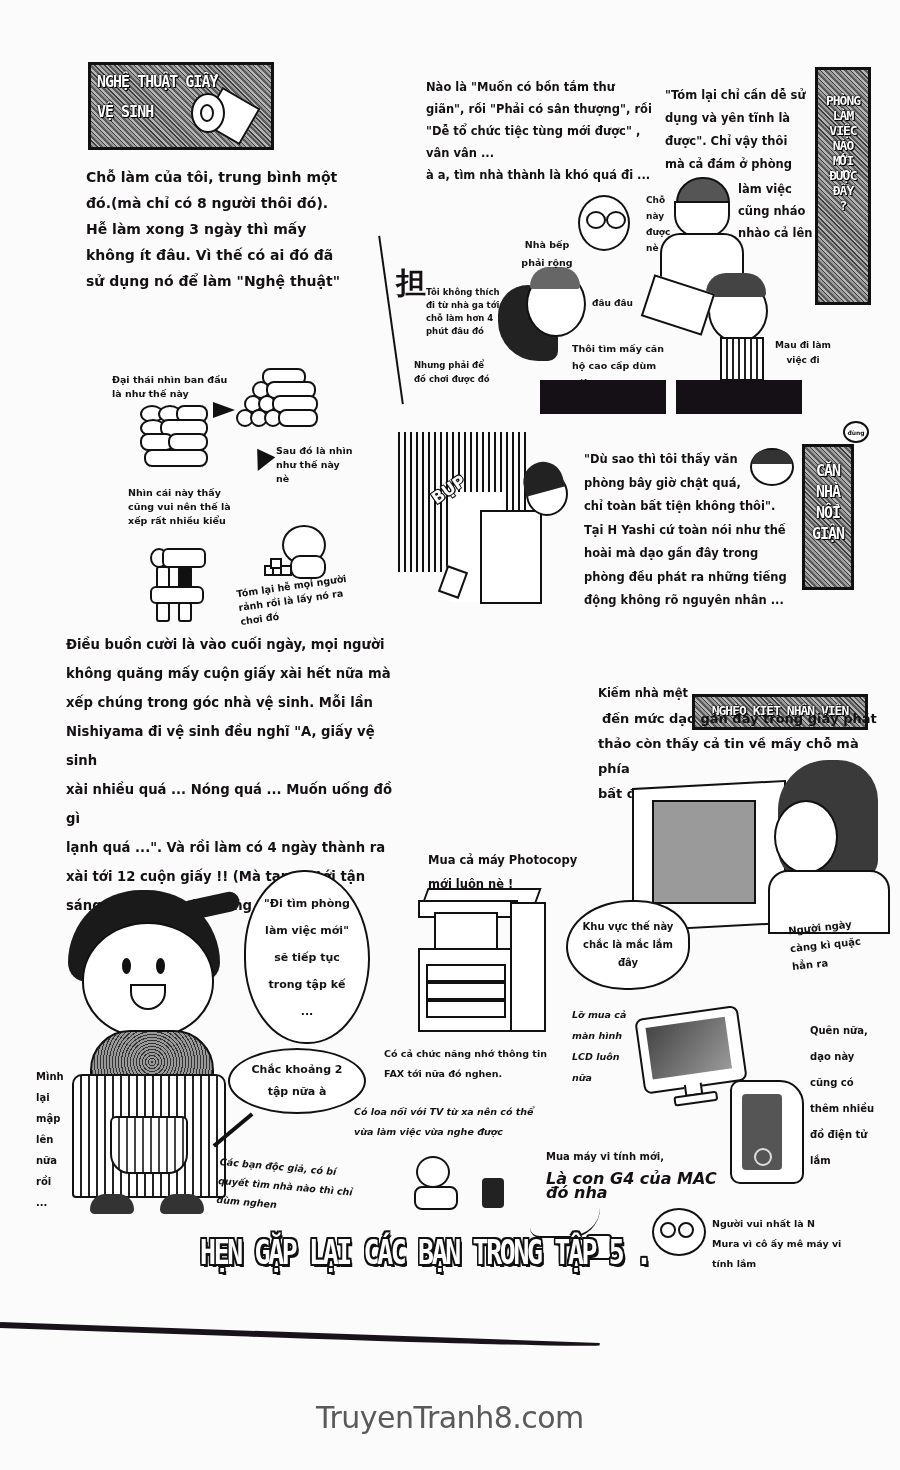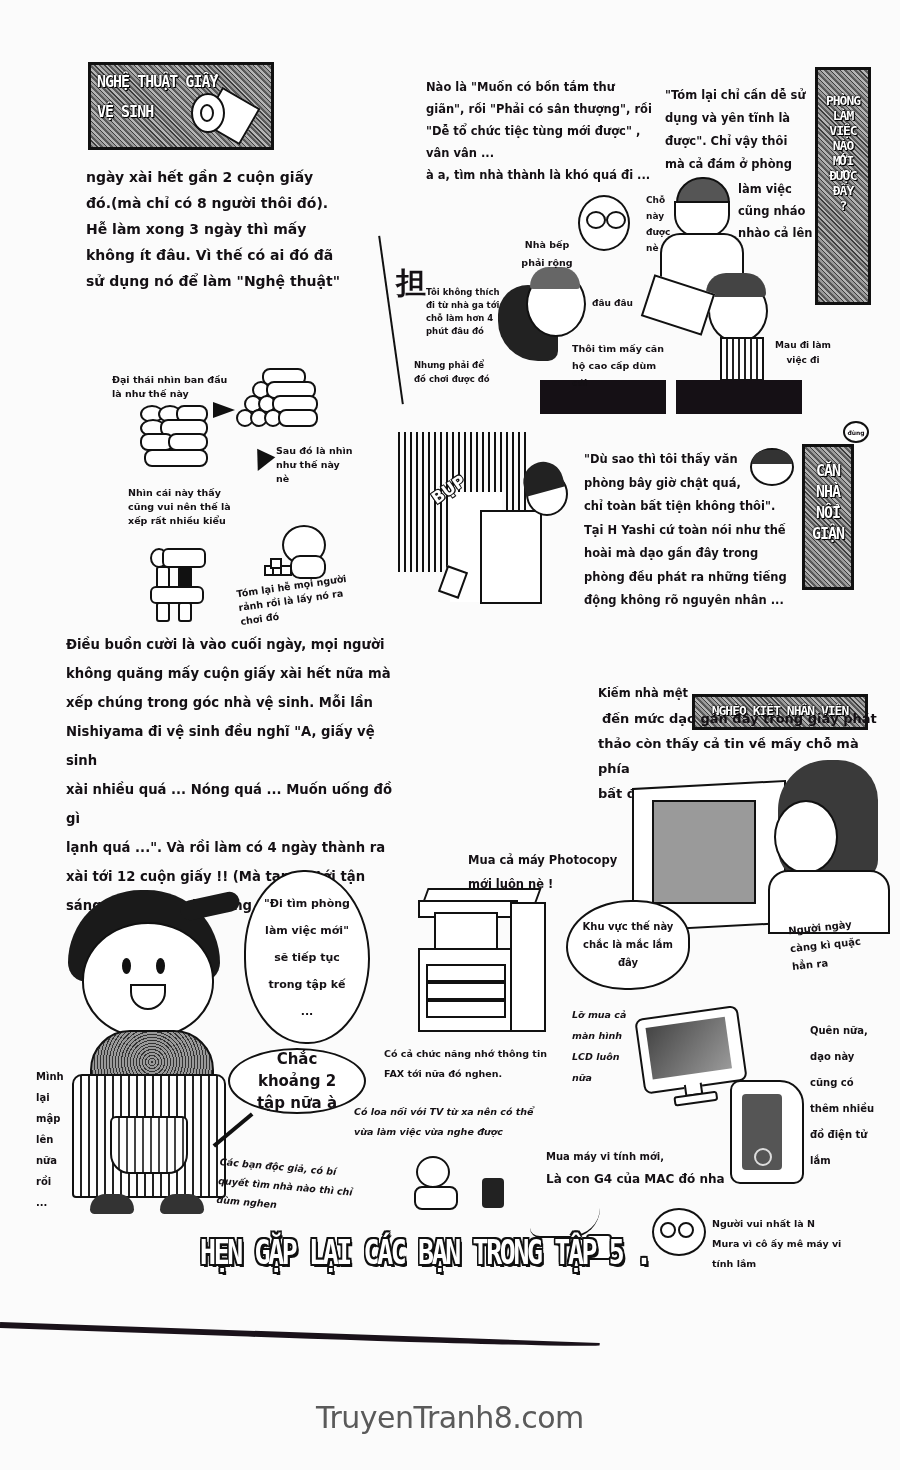--- a/index.html
+++ b/index.html
@@ -7,21 +7,21 @@
          font-family:"DejaVu Sans", sans-serif; color:#141014; }
   .abs { position:absolute; }
   .hand { font-family:"DejaVu Sans", sans-serif; font-weight:bold; color:#151115; }
   .title-box { position:absolute; border:3px solid #111; background:
       repeating-linear-gradient(45deg,#5a5a5a 0 2px,#9a9a9a 2px 4px,#3c3c3c 4px 5px,#b5b5b5 5px 7px);
       color:#fff; font-weight:bold; text-shadow:0 0 2px #000,0 0 2px #000,1px 1px 0 #000; 
       font-family:"DejaVu Sans Mono", monospace; letter-spacing:-1px; }
   .vtitle { writing-mode:horizontal-tb; text-align:center; line-height:1.15; }
   .para { position:absolute; font-size:14px; line-height:26px; font-weight:bold; }
   .small { position:absolute; font-size:9.5px; line-height:14px; font-weight:bold; }
-  .med { position:absolute; font-size:12px; line-height:22px; font-weight:bold;margin-left:40px; }
+  .med { position:absolute; font-size:12px; line-height:22px; font-weight:bold; }
   .bubble { position:absolute; border:2px solid #111; border-radius:50%; background:#fff;
             display:flex; align-items:center; justify-content:center; text-align:center; }
   .desk { position:absolute; background:#151015; }
   .roll { position:absolute; border:2px solid #111; border-radius:50%; background:#fff; }
   .shape { position:absolute; border:2.5px solid #111; background:#fff; }
   .bigtitle { position:absolute; font-family:"DejaVu Sans Mono", monospace; font-weight:bold;
               font-size:34px; color:#fff; letter-spacing:-3px; transform:scaleX(0.78);
               transform-origin:left center;
               text-shadow: 2px 0 #111,-2px 0 #111,0 2px #111,0 -2px #111,2px 2px #111,-2px -2px #111,2px -2px #111,-2px 2px #111,3px 3px #111; }
   .watermark { position:absolute; font-family:"DejaVu Sans", sans-serif; font-size:30px; color:#5a5a5a;
@@ -36,21 +36,21 @@
   <div style="position:absolute;left:6px;top:38px;font-size:15px;">VỆ SINH</div>
 
   <div style="position:absolute;left:100px;top:20px;width:70px;height:60px;">
     <div style="position:absolute;left:18px;top:10px;width:40px;height:38px;background:#fff;border:2.5px solid #111;transform:rotate(30deg);"></div>
     <div style="position:absolute;left:0;top:8px;width:30px;height:36px;background:#fff;border:2.5px solid #111;border-radius:50%;"></div>
     <div style="position:absolute;left:9px;top:19px;width:10px;height:14px;border:2.5px solid #111;border-radius:50%;"></div>
   </div>
 </div>
 
 <div class="para" style="left:86px;top:164px;width:300px;">
-  <div>ngày xài hết gần 2 cuộn giấy</div>
+  <div>Chỗ làm của tôi, trung bình một</div>
   <div>đó.(mà chỉ có 8 người thôi đó).</div>
   <div>Hễ làm xong 3 ngày thì mấy</div>
   <div>không ít đâu. Vì thế có ai đó đã</div>
   <div>sử dụng nó để làm "Nghệ thuật"</div>
 </div>
 
 <div class="small" style="left:104px;top:373px;width:120px;margin-left:8px;">Đại thái nhìn ban đầu là như thế này</div>
 <div class="small" style="left:276px;top:444px;width:80px;">Sau đó là nhìn như thế này nè</div>
 <div class="small" style="left:128px;top:486px;width:110px;">Nhìn cái này thấy cũng vui nên thế là xếp rất nhiều kiểu</div>
 <div class="small" style="left:238px;top:578px;width:130px;transform:rotate(-8deg);">Tóm lại hễ mọi người rảnh rồi là lấy nó ra chơi đó</div>
@@ -257,21 +257,21 @@
   <div class="shape" style="left:0;top:0;width:100px;height:72px;border-radius:8px;"></div>
   <div class="abs" style="left:10px;top:10px;width:80px;height:52px;background:linear-gradient(135deg,#444,#9a9a9a);"></div>
   <div class="shape" style="left:40px;top:72px;width:14px;height:10px;border-top:none;"></div>
   <div class="shape" style="left:28px;top:82px;width:40px;height:6px;border-radius:3px;"></div>
 </div>
 <div class="shape" style="left:730px;top:1080px;width:70px;height:100px;border-radius:10px 24px 10px 10px;">
   <div class="abs" style="left:10px;top:12px;width:40px;height:76px;background:#555;border-radius:4px;"></div>
   <div class="abs" style="left:22px;top:66px;width:14px;height:14px;border:2px solid #ddd;border-radius:50%;"></div>
 </div>
 <div class="small" style="left:546px;top:1150px;width:180px;font-size:10px;">Mua máy vi tính mới,</div>
-<div class="small" style="left:546px;top:1172px;width:190px;font-size:12px;">Là con G4 của MAC đó nha</div>
+<div class="small" style="left:546px;top:1172px;width:190px;font-size:16px;font-style:italic;">Là con G4 của MAC đó nha</div>
 <div class="small" style="left:810px;top:1018px;width:66px;font-size:10px;line-height:26px;">Quên nữa, dạo này cũng có thêm nhiều đồ điện tử lắm</div>
 
 <div class="small" style="left:354px;top:1102px;width:190px;font-size:9.5px;line-height:20px;font-style:italic;">Có loa nối với TV từ xa nên có thể vừa làm việc vừa nghe được</div>
 
 <div class="abs" style="left:410px;top:1146px;width:210px;height:120px;">
   <div class="shape" style="left:6px;top:10px;width:30px;height:28px;border-radius:50%;"></div>
   <div class="shape" style="left:4px;top:40px;width:40px;height:20px;border-radius:8px;"></div>
   <div class="abs" style="left:72px;top:32px;width:22px;height:30px;background:#222;border-radius:4px;"></div>
   <div class="abs" style="left:120px;top:50px;width:70px;height:40px;border-bottom:2px solid #111;border-radius:0 0 30px 10px;"></div>
   <div class="shape" style="left:176px;top:88px;width:22px;height:22px;border-radius:4px;"></div>
@@ -300,21 +300,21 @@
   <div class="abs" style="left:30px;top:334px;width:44px;height:20px;background:#333;border-radius:20px 20px 6px 6px;"></div>
   <div class="abs" style="left:100px;top:334px;width:44px;height:20px;background:#333;border-radius:20px 20px 6px 6px;"></div>
 
   <div class="abs" style="left:148px;top:268px;width:50px;height:4px;background:#111;transform:rotate(-40deg);"></div>
 </div>
 
 <div class="bubble" style="left:244px;top:870px;width:122px;height:170px;border-radius:48% 52% 50% 50%;">
   <span class="hand" style="font-size:11px;line-height:27px;width:92px;">"Đi tìm phòng làm việc mới" sẽ tiếp tục trong tập kế ...</span>
 </div>
 <div class="bubble" style="left:228px;top:1048px;width:134px;height:62px;border-radius:50%;">
-  <span class="hand" style="font-size:15px;line-height:22px;width:100px;">Chắc khoảng 2 tập nữa à</span>
+  <span class="hand" style="font-size:11px;line-height:22px;width:100px;">Chắc khoảng 2 tập nữa à</span>
 </div>
 
 <div class="para" style="left:36px;top:1066px;width:36px;font-size:10px;line-height:21px;">
   <div>Mình</div>
   <div>lại</div>
   <div>mập</div>
   <div>lên</div>
   <div>nữa</div>
   <div>rồi</div>
   <div>...</div>

